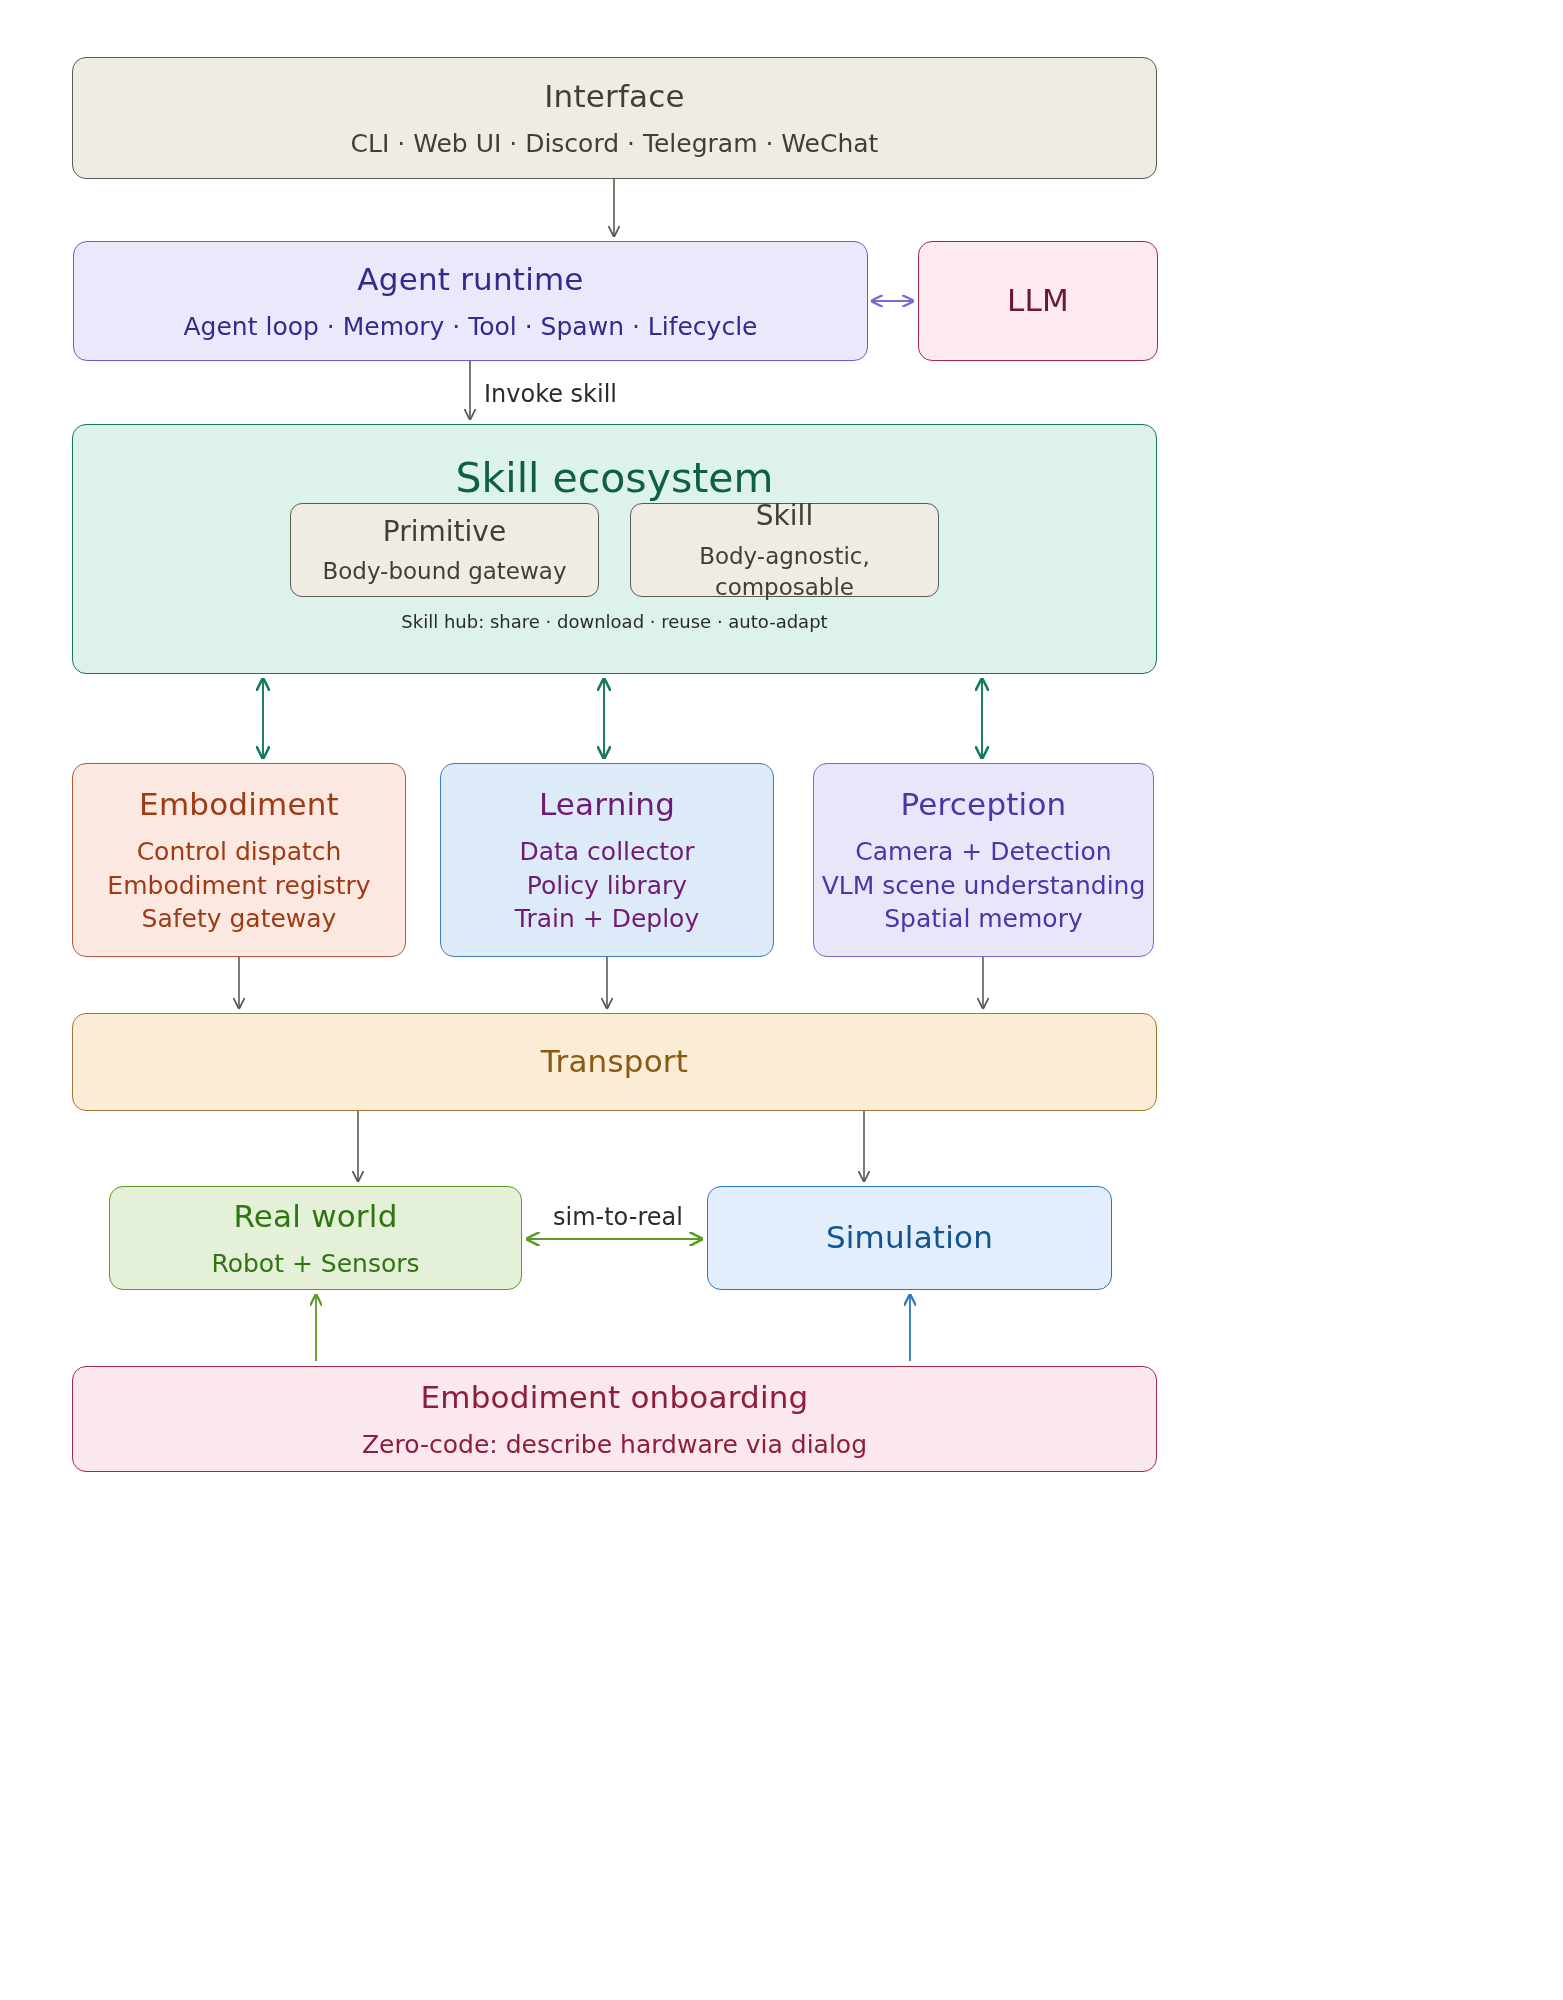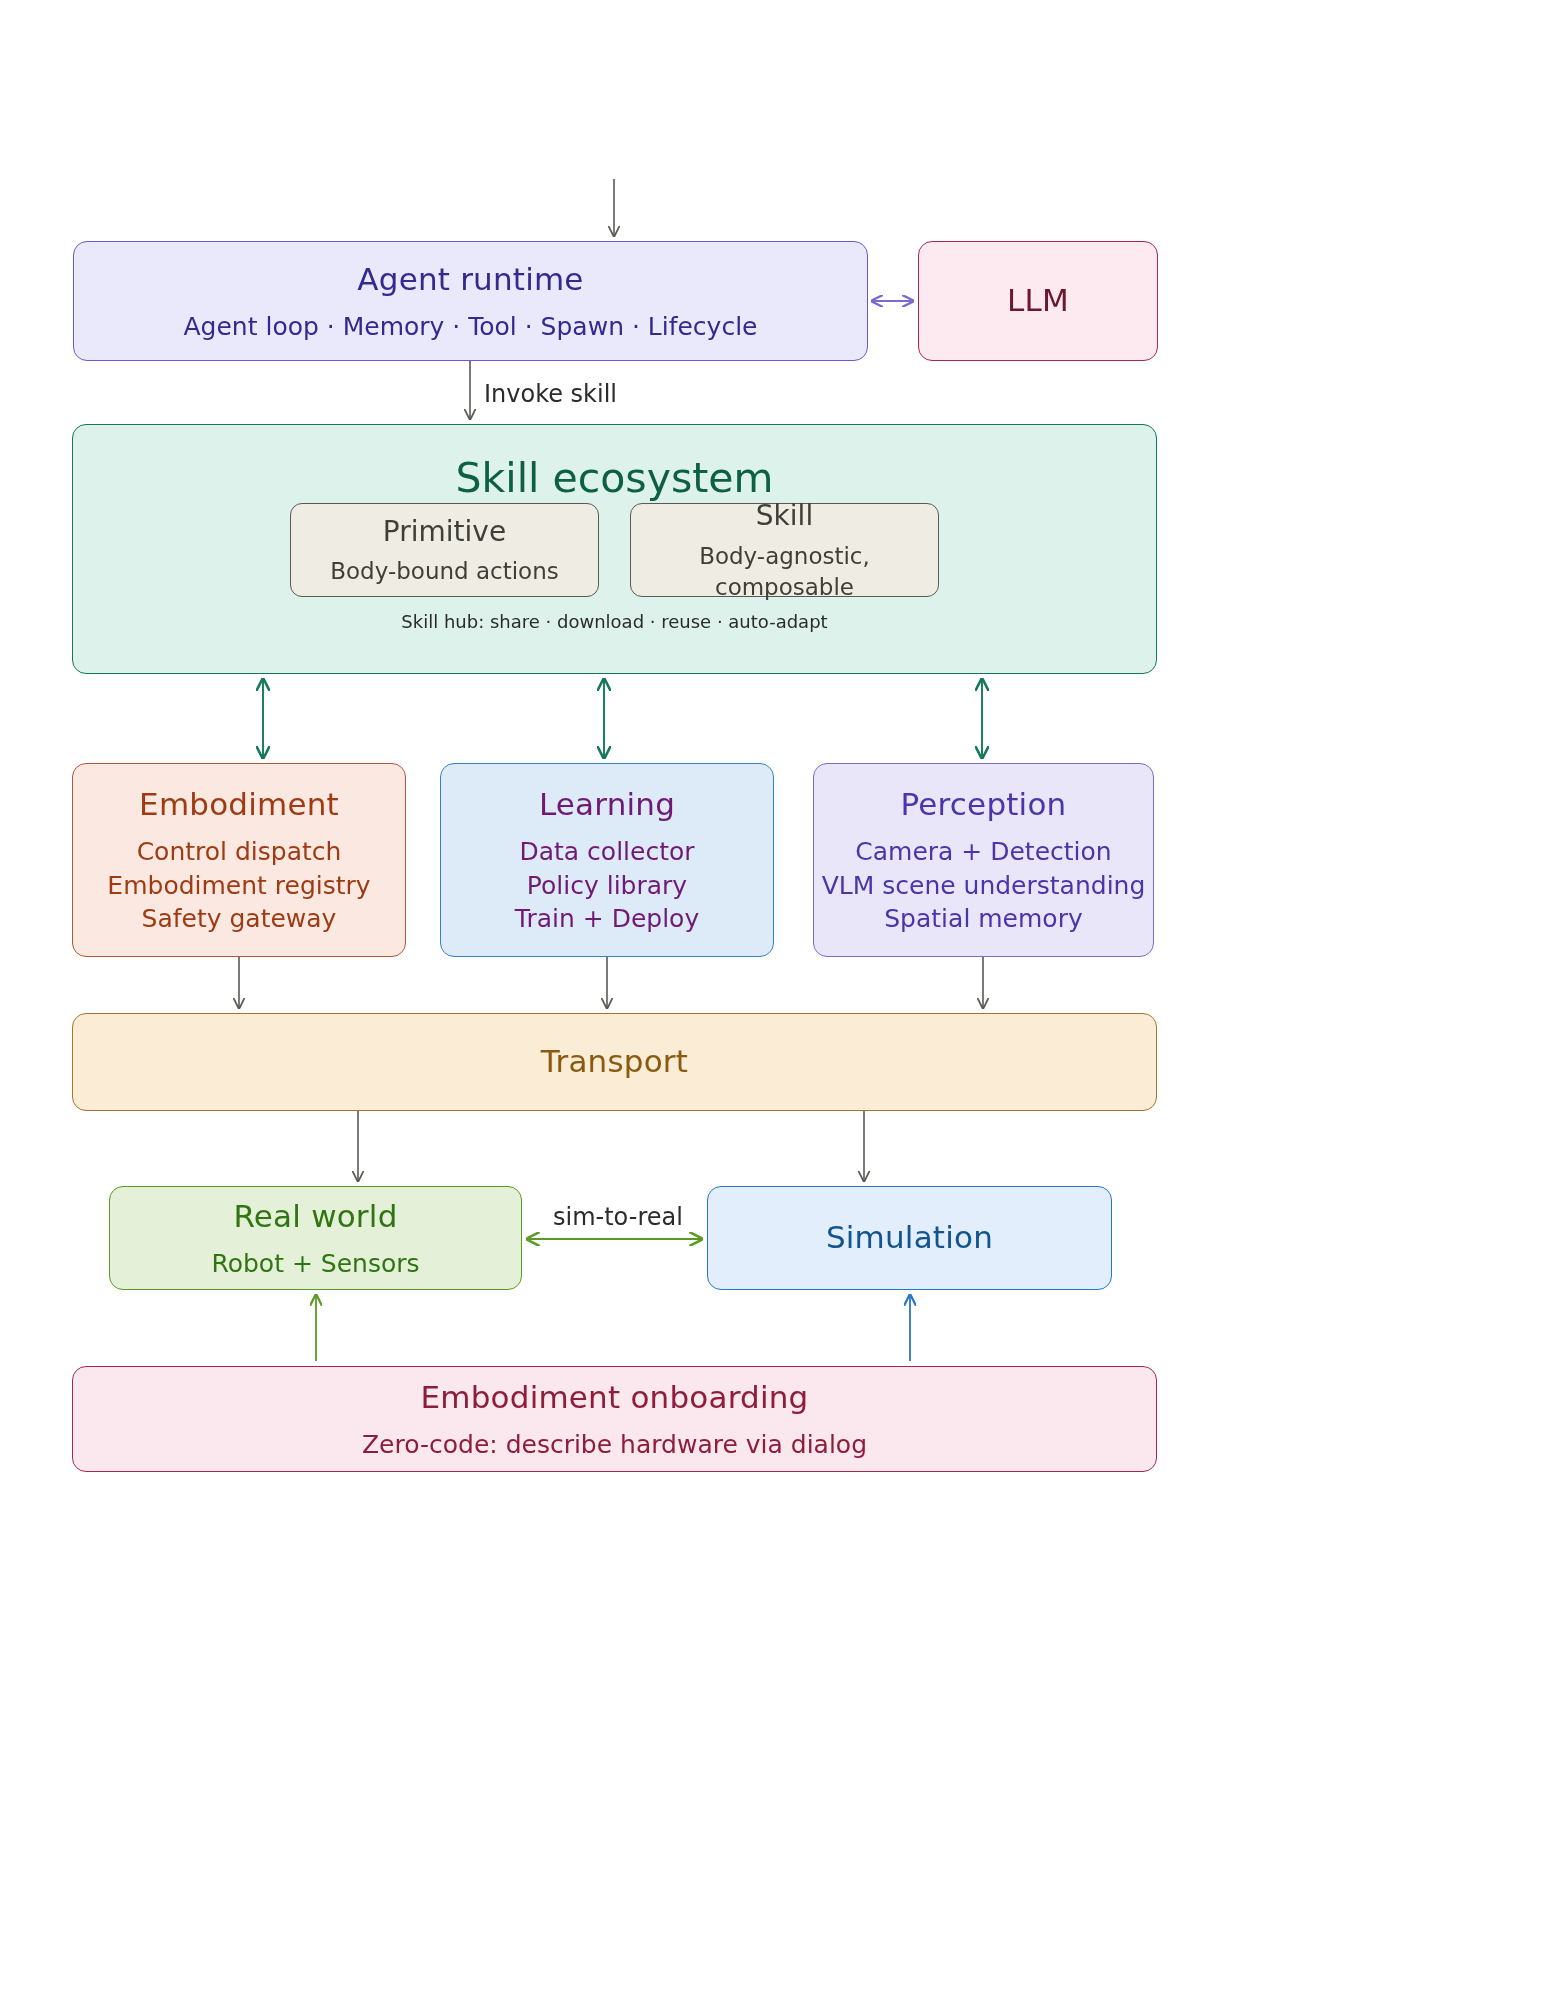--- a/index.html
+++ b/index.html
@@ -142,37 +142,41 @@
 
     <line x1="527" y1="1239" x2="702" y2="1239" stroke="#5a9b25" stroke-width="2" marker-start="url(#ah-lgreen)" marker-end="url(#ah-lgreen)"></line>
 
     <line x1="316" y1="1361" x2="316" y2="1295" stroke="#5a9b25" stroke-width="1.8" marker-end="url(#ah-lgreen)"></line>
     <line x1="910" y1="1361" x2="910" y2="1295" stroke="#2a75c4" stroke-width="1.8" marker-end="url(#ah-blue)"></line>
   </svg>
 
   <div class="edge-label" style="left:484px; top:380px;">Invoke skill</div>
   <div class="edge-label" style="left:553px; top:1203px;">sim-to-real</div>
 
+  <div id="n-interface" class="node skin-interface">
+    <div class="title">Interface</div>
+    <div class="sub">CLI · Web UI · Discord · Telegram · WeChat</div>
+  </div>
 
   <div id="n-runtime" class="node skin-runtime">
     <div class="title">Agent runtime</div>
     <div class="sub">Agent loop · Memory · Tool · Spawn · Lifecycle</div>
   </div>
 
   <div id="n-llm" class="node skin-llm">
     <div class="title">LLM</div>
   </div>
 
   <div id="n-skillcosys" class="node skin-skillcosys">
     <div class="eco-title">Skill ecosystem</div>
 
     <div class="eco-row">
       <div class="eco-card">
         <div class="c-title">Primitive</div>
-        <div class="c-sub">Body-bound actions</div>
+        <div class="c-sub">Body-bound gateway</div>
       </div>
       <div class="eco-card">
         <div class="c-title">Skill</div>
         <div class="c-sub">Body-agnostic, composable</div>
       </div>
     </div>
 
     <div class="eco-hub">Skill hub: share · download · reuse · auto-adapt</div>
   </div>
 

